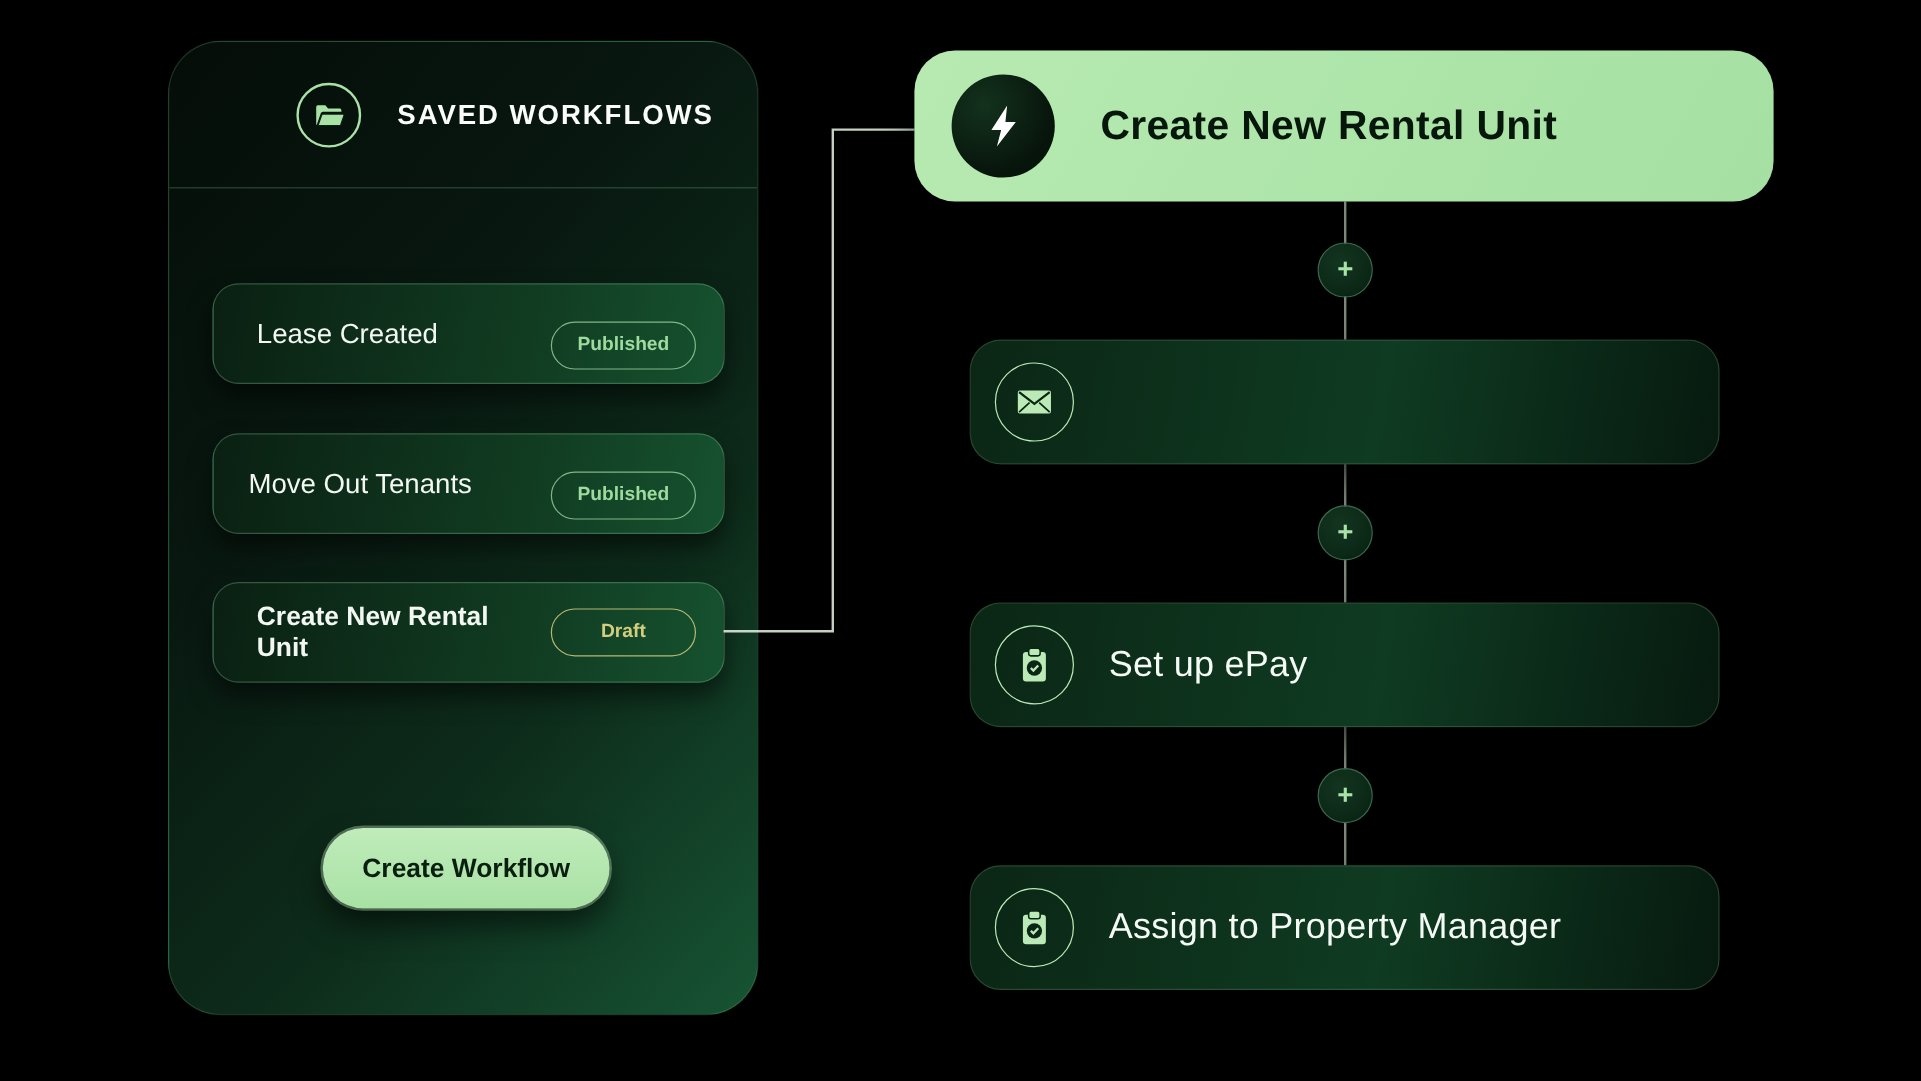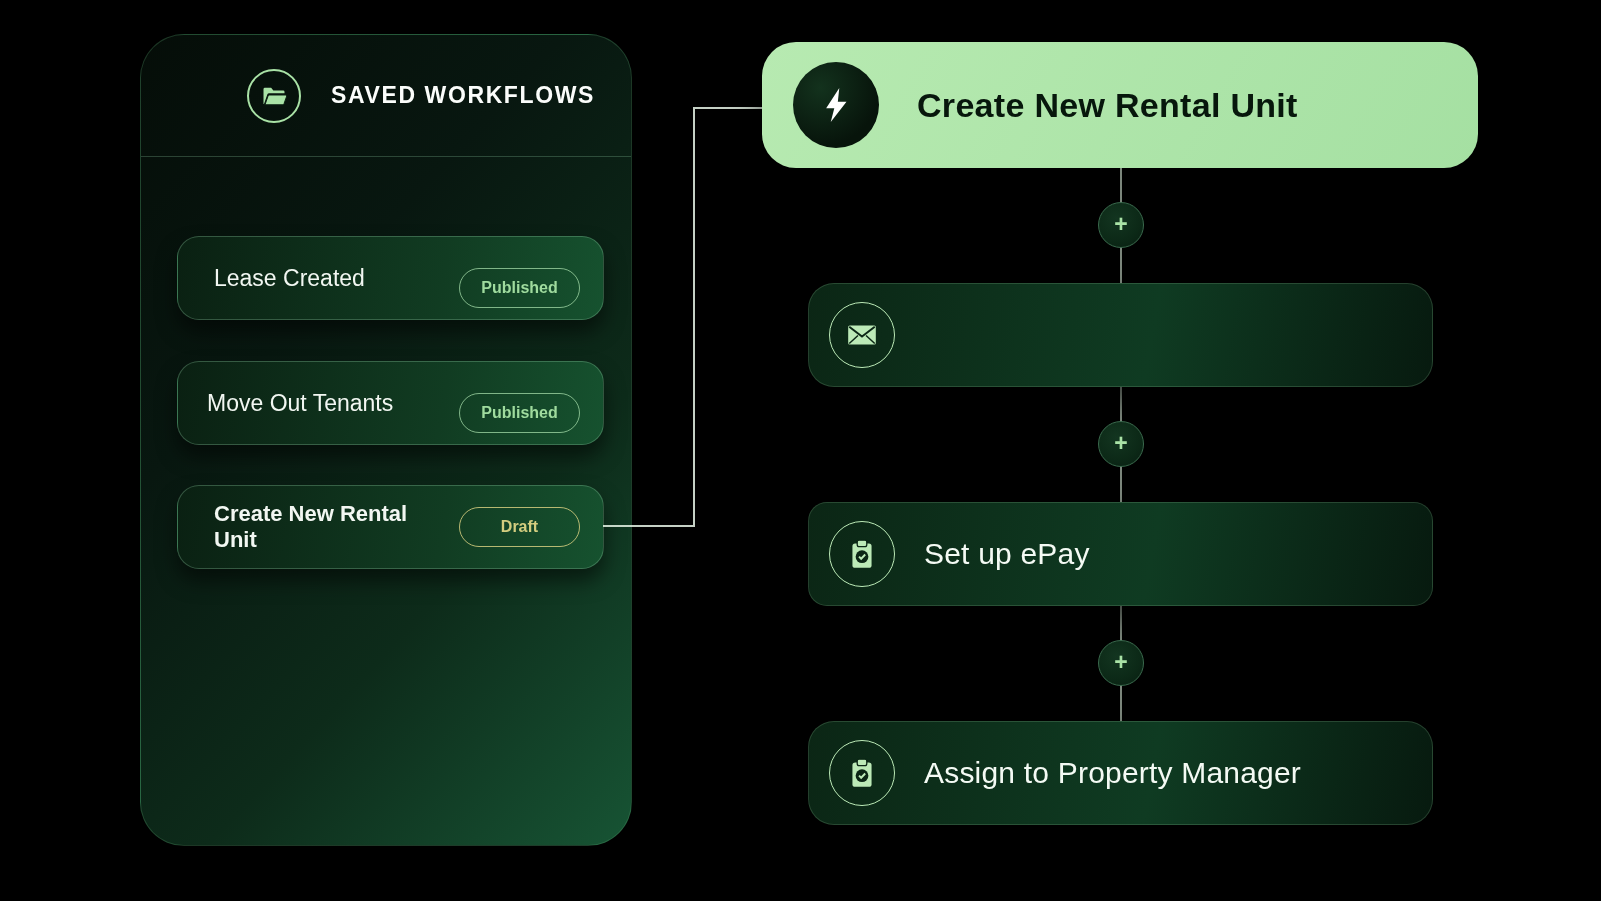--- a/index.html
+++ b/index.html
@@ -74,21 +74,21 @@
   .plus-btn-2 { top: 421px; }
   .plus-btn-3 { top: 640px; }
 
   .step-node { position: absolute; left: 808px; width: 625px; height: 104px;
     border-radius: 26px; cursor: pointer;
     background: linear-gradient(100deg, #0b2615 0%, #0f3b22 55%, #071a0f 100%);
     border: 1px solid rgba(170,230,180,0.18);
     box-shadow: 0 14px 26px rgba(0,0,0,0.5);
     display: flex; align-items: center; padding-left: 20px; gap: 29px; }
   .step-node-1 { top: 283px; }
-  .step-node-2 { top: 502px; border-radius: 19px; }
+  .step-node-2 { top: 502px; }
   .step-node-3 { top: 721px; }
   .step-icon-circle { width: 66px; height: 66px; border-radius: 50%; flex: 0 0 auto;
     border: 1.5px solid #bceab7; display: flex; align-items: center; justify-content: center; }
   .step-label { color: #f4faf4; font-size: 30px; font-weight: 400; letter-spacing: 0.2px; }
 </style>
 </head>
 <body>
 
 <div class="panel">
   <div class="panel-header">
@@ -110,20 +110,21 @@
   <div class="wf-item wf-item-2">
     <span class="wf-label">Move Out Tenants</span>
     <span class="badge badge-published">Published</span>
   </div>
 
   <div class="wf-item wf-item-3">
     <span class="wf-label">Create New Rental Unit</span>
     <span class="badge badge-draft">Draft</span>
   </div>
 
+  <button class="create-btn">Create Workflow</button>
 </div>
 
 <svg class="connector-svg">
   <path d="M603 526 H694 V108 H762" fill="none" stroke="rgba(232,245,232,0.85)" stroke-width="2"></path>
 </svg>
 
 <div class="trigger-node">
   <div class="trigger-icon-circle">
     <svg width="42" height="42" viewBox="0 0 32 32">
       <path d="M18.5 3 L8.5 18.5 h6.2 L12 29 L24 13.5 h-6.6 z" fill="#ffffff"></path>

